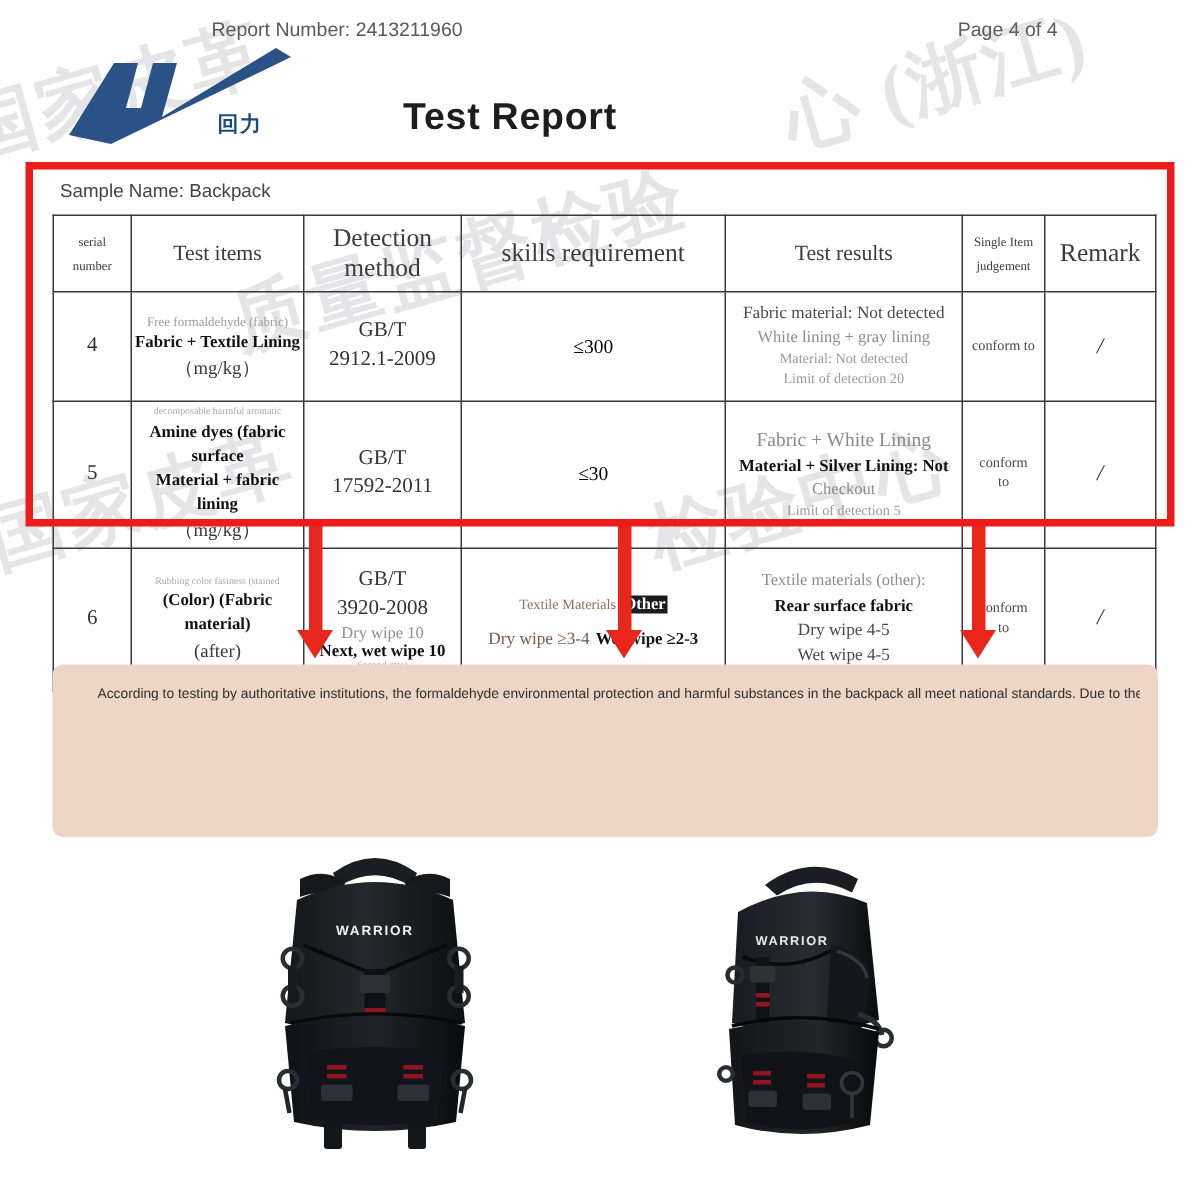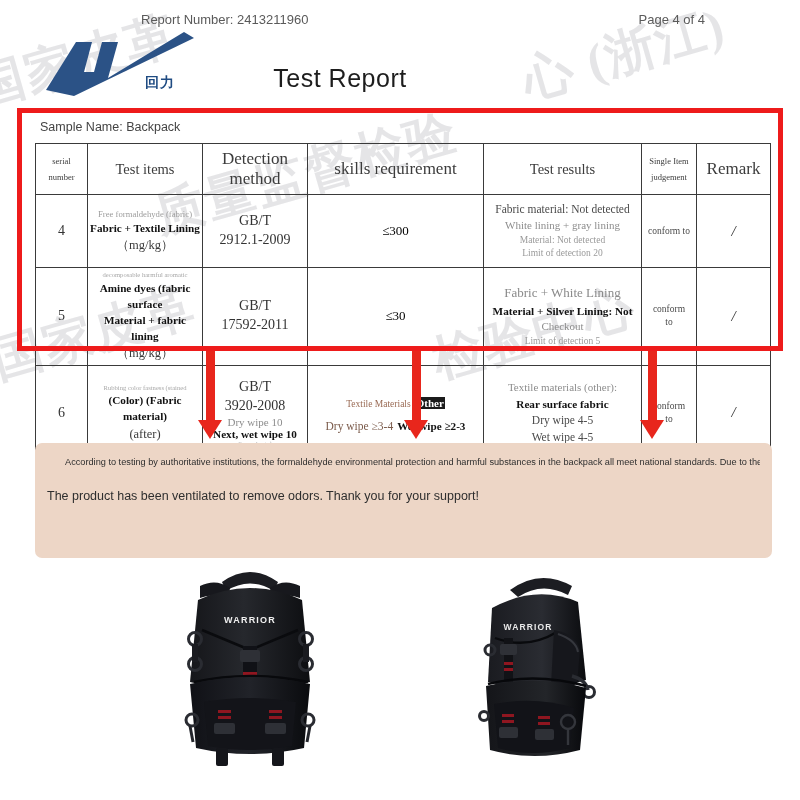--- a/index.html
+++ b/index.html
@@ -60,21 +60,21 @@
     font-weight: 700;
     color: #1f4b82;
     letter-spacing: 1px;
   }
   .doc-title {
     position: absolute;
     left: 0; top: 64px;
     width: 680px;
     text-align: center;
     font-size: 25px;
-    font-weight: 400;
+    font-weight: 700;
     color: #1d1d1d;
     letter-spacing: .5px;
   }
 
   
   .red-box {
     position: absolute;
     left: 17px; top: 108px;
     width: 766px; height: 243px;
     border: 5px solid #ee1b1b;
@@ -353,21 +353,20 @@
   <div class="shaft" style="height:72px;"></div>
   <div class="head" style="top:72px;"></div>
 </div>
 <div class="arrow" style="left:640px; top:348px; height:96px;">
   <div class="shaft" style="height:72px;"></div>
   <div class="head" style="top:72px;"></div>
 </div>
 
 <div class="note-box">
   <div class="note-line note-l1">According to testing by authoritative institutions, the formaldehyde environmental protection and harmful substances in the backpack all meet national standards. Due to the new product's</div>
-  <div class="note-line note-l3">The product has been ventilated to remove odors. Thank you for your support!</div>
 </div>
 
 <div class="photo-area">
 
   <div class="bp" style="left:160px; top:4px;">
     <svg width="180" height="226" viewBox="0 0 180 226" xmlns="http://www.w3.org/2000/svg">
       <defs>
         <linearGradient id="bg1" x1="0" y1="0" x2="1" y2="0">
           <stop offset="0%" stop-color="#15161a"></stop>
           <stop offset="45%" stop-color="#26282d"></stop>

